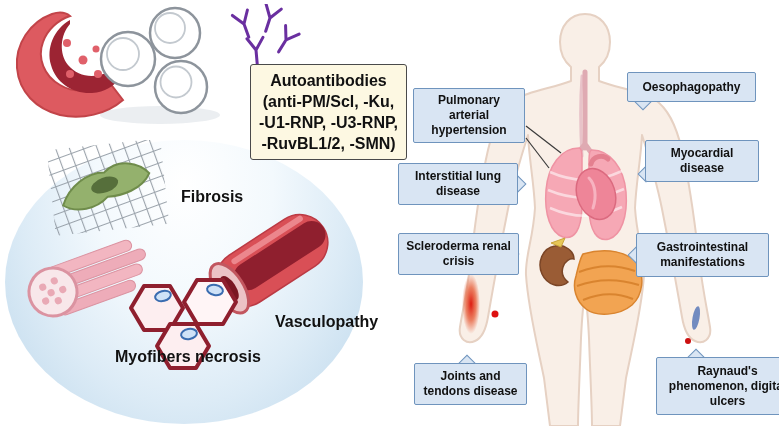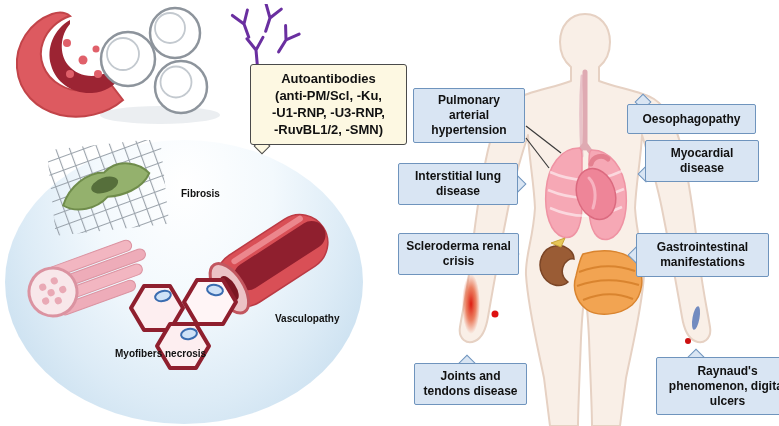--- a/index.html
+++ b/index.html
@@ -10,43 +10,43 @@
   }
   svg.layer { position:absolute; z-index:2; }
   svg.overlay { position:absolute; left:0; top:0; z-index:4; pointer-events:none; }
 
   .ellipse {
     position:absolute; left:5px; top:140px; width:358px; height:284px;
     border-radius:50%; z-index:1;
     background: radial-gradient(ellipse at 50% 16%, #ffffff 0%, #f3f9fd 35%, #dcebf6 65%, #bcd7eb 100%);
   }
   .path-label {
-    position:absolute; z-index:3; font-weight:bold; font-size:10px; color:#111;
+    position:absolute; z-index:3; font-weight:bold; font-size:16px; color:#111;
     white-space:nowrap;
   }
   .note {
     position:absolute; left:250px; top:64px; width:157px; z-index:5;
     background:#fdf8e2; border:1.4px solid #4a4a4a; border-radius:3px;
-    font-weight:bold; font-size:13px; line-height:1.32; text-align:center;
+    font-weight:bold; font-size:16px; line-height:1.32; text-align:center;
     padding:5px 4px;
   }
   .callout {
     position:absolute; z-index:5;
     background:#d9e5f3; border:1.6px solid #6f94bd; border-radius:2px;
     font-weight:bold; font-size:12px; line-height:1.25; text-align:center;
     display:flex; align-items:center; justify-content:center; padding:4px 6px;
   }
   .tail {
     position:absolute; z-index:4; width:12px; height:12px;
     background:#d9e5f3; border:1.6px solid #6f94bd; transform:rotate(45deg);
   }
   .tail.note-tail { background:#fdf8e2; border-color:#4a4a4a; }
 
   .box-pah     { left:413px; top:88px;  width:112px; min-height:54px; }
-  .box-oeso    { left:627px; top:72px;  width:129px; min-height:30px;margin-top:32px; }
+  .box-oeso    { left:627px; top:72px;  width:129px; min-height:30px; }
   .box-ild     { left:398px; top:163px; width:120px; min-height:42px; }
   .box-myo     { left:645px; top:140px; width:114px; min-height:42px; }
   .box-renal   { left:398px; top:233px; width:121px; min-height:42px; }
   .box-gi      { left:636px; top:233px; width:133px; min-height:44px; }
   .box-joints  { left:414px; top:363px; width:113px; min-height:42px; }
   .box-raynaud { left:656px; top:357px; width:143px; min-height:58px; }
 </style>
 </head>
 <body>
 

